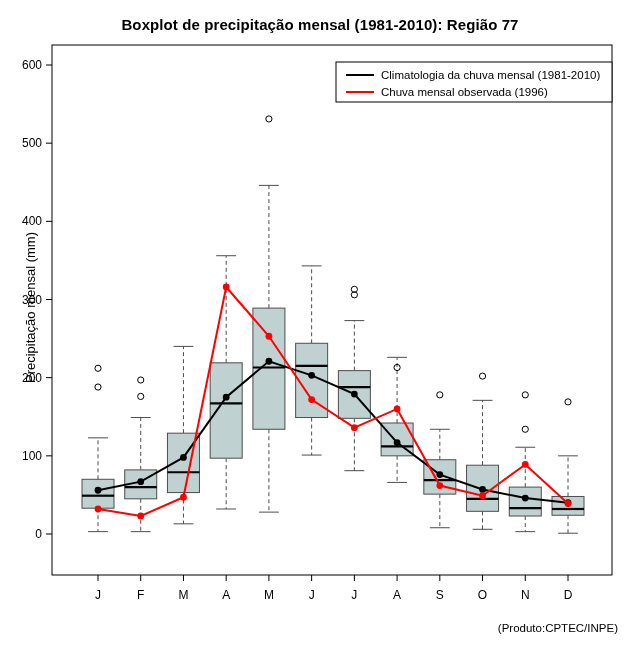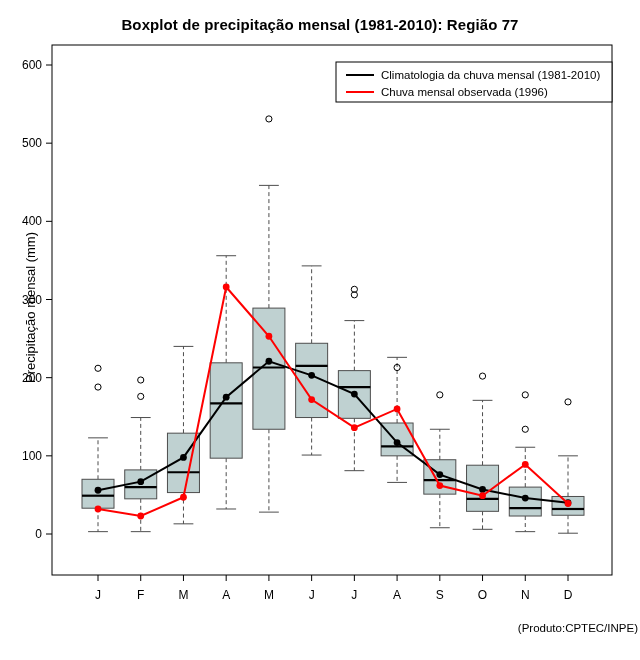--- a/index.html
+++ b/index.html
@@ -47,21 +47,21 @@
   #xlabel {
     position: absolute;
     left: 0;
     top: 625px;
     width: 640px;
     text-align: center;
     font-size: 13px;
   }
   #credit {
     position: absolute;
-    right: 2px;
+    right: 22px;
     top: 622px;
     font-size: 11.5px;
   }
   .tick-text {
     font-size: 12px;
     font-family: "Liberation Sans", sans-serif;
   }
   .legend-text {
     font-size: 11.5px;
     font-family: "Liberation Sans", sans-serif;

